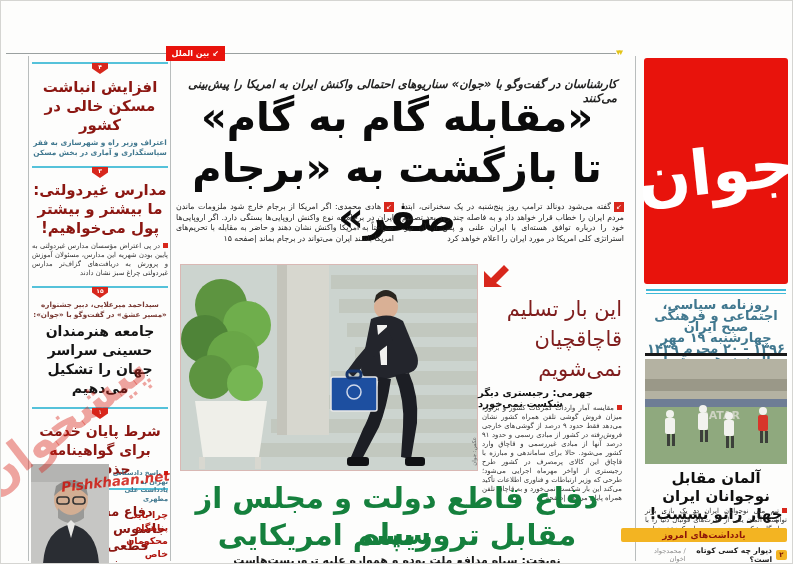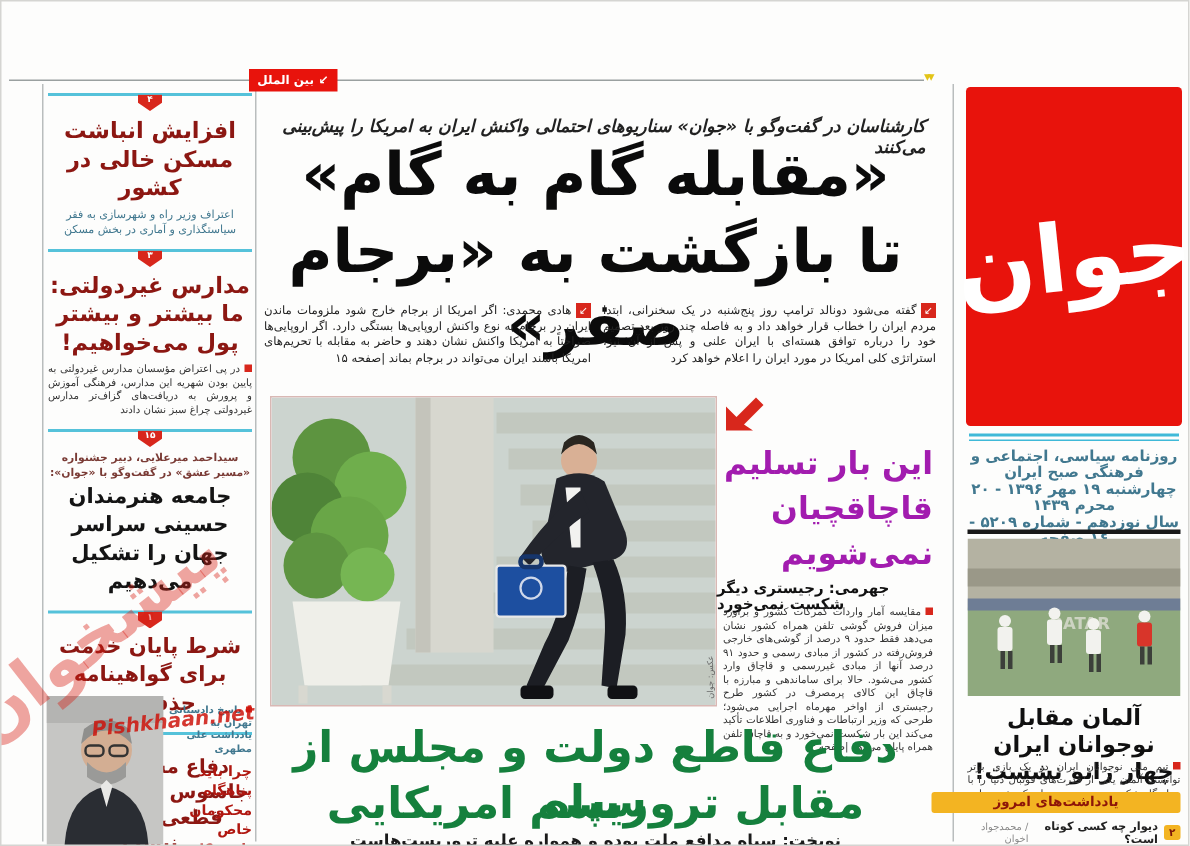--- a/index.html
+++ b/index.html
@@ -7,53 +7,53 @@
   #page{position:relative;width:793px;height:564px;background:#fdfdfc;overflow:hidden;
         font-family:"DejaVu Sans",sans-serif;direction:rtl;border:1px solid #d5d5d2;}
   .abs{position:absolute;}
   .hline{background:#9aa0a0;height:1px;}
   .vline{background:#b9bdbd;width:1px;}
 
   
   .logo-box{background:#e8130c;border-radius:3px;display:flex;align-items:center;justify-content:center;}
   .logo-word{color:#fff;font-weight:bold;font-size:62px;transform:rotate(-6deg);letter-spacing:-2px;}
   .cyan-line{border-top:2px solid #3fb9d8;border-bottom:1px solid #3fb9d8;height:5px;}
-  .paper-info{color:#41788f;font-size:10px;line-height:11px;text-align:center;font-weight:bold;}
+  .paper-info{color:#41788f;font-size:13px;line-height:11px;text-align:center;font-weight:bold;}
   .black-rule{background:#191919;height:3px;}
   .foot-title{color:#101010;font-weight:bold;font-size:15px;line-height:18px;text-align:center;}
   .small-body{font-size:6.9px;line-height:9px;color:#333;text-align:justify;}
   .redsq{display:inline-block;width:5px;height:5px;background:#d8271c;margin-left:3px;}
   .notes-header{background:#f3b422;color:#8d1509;font-weight:bold;font-size:9px;text-align:center;line-height:14px;border-radius:2px;}
   .note-row{display:flex;align-items:center;gap:4px;margin-top:4px;}
   .note-badge{background:#f3b422;color:#7c1508;font-weight:bold;font-size:7px;min-width:11px;height:10px;line-height:10px;text-align:center;border-radius:2px;}
   .note-title{font-size:7.6px;font-weight:bold;color:#222;}
   .note-author{font-size:6.6px;color:#8a8a8a;}
 
   
   .section-label{background:#e8130c;color:#fff;font-size:8px;font-weight:bold;height:15px;line-height:15px;
                  padding:0 6px;display:flex;align-items:center;gap:3px;}
   .kicker{font-size:11.5px;font-weight:600;color:#222;text-align:right;font-style:italic;}
   .main-headline{font-weight:bold;color:#0b0b0b;text-align:center;font-size:40px;line-height:49px;letter-spacing:-1px;}
   .bullet-par{font-size:7.8px;line-height:10.5px;color:#222;text-align:justify;}
   .bullet-icon{display:inline-block;width:10px;height:10px;background:#d8271c;color:#fff;font-size:7px;
                line-height:10px;text-align:center;margin-left:3px;vertical-align:top;}
-  .side-title{font-weight:bold;color:#a21caf;font-size:21px;line-height:30px;text-align:right;white-space:pre-line;}
+  .side-title{font-weight:normal;color:#7f1d1d;font-size:21px;line-height:30px;text-align:right;white-space:pre-line;}
   .side-sub{font-weight:bold;font-size:10px;color:#111;text-align:left;}
   .bottom-headline{font-weight:bold;color:#15803d;text-align:center;font-size:29px;line-height:36px;}
   .bottom-sub{font-weight:bold;font-size:11px;color:#1a1a1a;text-align:center;}
   .photo-credit{font-size:5.5px;color:#666;writing-mode:vertical-rl;transform:rotate(180deg);}
 
   
   .sep{position:relative;border-top:2px solid #55c2da;}
   .sep-badge{position:absolute;top:-1px;left:50%;transform:translateX(-50%);width:16px;height:11px;background:#d8271c;
              clip-path:polygon(0 0,100% 0,100% 50%,50% 100%,0 50%);color:#fff;font-size:6px;font-weight:bold;
              text-align:center;line-height:8px;}
   .lc-title{font-weight:bold;text-align:center;font-size:15px;line-height:19px;color:#8c1712;}
   .lc-title.black{color:#141414;}
-  .lc-sub{font-size:7.4px;line-height:9.5px;color:#41788f;text-align:center;font-weight:normal;}
+  .lc-sub{font-size:7.4px;line-height:9.5px;color:#41788f;text-align:center;font-weight:bold;}
   .lc-body{font-size:6.8px;line-height:9px;color:#333;text-align:justify;}
   .lc-kicker{font-size:7.2px;line-height:9.5px;color:#7a3b35;text-align:center;font-weight:bold;}
   .caption-kicker{font-size:6.6px;line-height:8.5px;color:#41788f;text-align:right;font-weight:bold;}
   .caption-red{font-size:9.5px;line-height:13px;color:#b01710;font-weight:bold;text-align:right;}
 
   
   .wm-fa{color:rgba(216,30,20,.40);font-weight:bold;font-size:46px;transform:rotate(-38deg);pointer-events:none;}
   .wm-en{color:rgba(205,20,12,.85);font-weight:bold;font-style:italic;font-size:13.5px;transform:rotate(-6deg);pointer-events:none;font-family:"DejaVu Sans",sans-serif;}
   .ornament{color:#e3c418;font-size:9px;letter-spacing:-2px;}
 </style>
@@ -216,21 +216,21 @@
       <div class="sep-badge">۴</div>
     </div>
     <div class="lc-title" style="margin-top:14px;text-align:center;">افزایش انباشت مسکن خالی در کشور</div>
     <div class="lc-sub" style="margin-top:3px;">اعتراف وزیر راه و شهرسازی به فقر سیاستگذاری و آماری در بخش مسکن</div>
 
     <div class="sep" style="margin-top:9px;">
       <div class="sep-badge">۳</div>
     </div>
     <div class="lc-title" style="margin-top:13px;">مدارس غیردولتی: ما بیشتر و بیشتر پول می‌خواهیم!</div>
     <div class="lc-body" style="margin-top:4px;">
-      <span class="redsq"></span><span>در پی اعتراض مؤسسان مدارس غیردولتی به پایین بودن شهریه این مدارس، فرهنگی آموزش و پرورش به دریافت‌های گزاف‌تر مدارس غیردولتی چراغ سبز نشان دادند</span>
+      <span class="redsq"></span><span>در پی اعتراض مؤسسان مدارس غیردولتی به پایین بودن شهریه این مدارس، مسئولان آموزش و پرورش به دریافت‌های گزاف‌تر مدارس غیردولتی چراغ سبز نشان دادند</span>
     </div>
 
     <div class="sep" style="margin-top:8px;">
       <div class="sep-badge">۱۵</div>
     </div>
     <div class="lc-kicker" style="margin-top:12px;">سیداحمد میرعلایی، دبیر جشنواره «مسیر عشق» در گفت‌وگو با «جوان»:</div>
     <div class="lc-title black" style="margin-top:3px;font-size:14px;">جامعه هنرمندان حسینی سراسر جهان را تشکیل می‌دهیم</div>
 
     <div class="sep" style="margin-top:9px;">
       <div class="sep-badge">۱</div>

